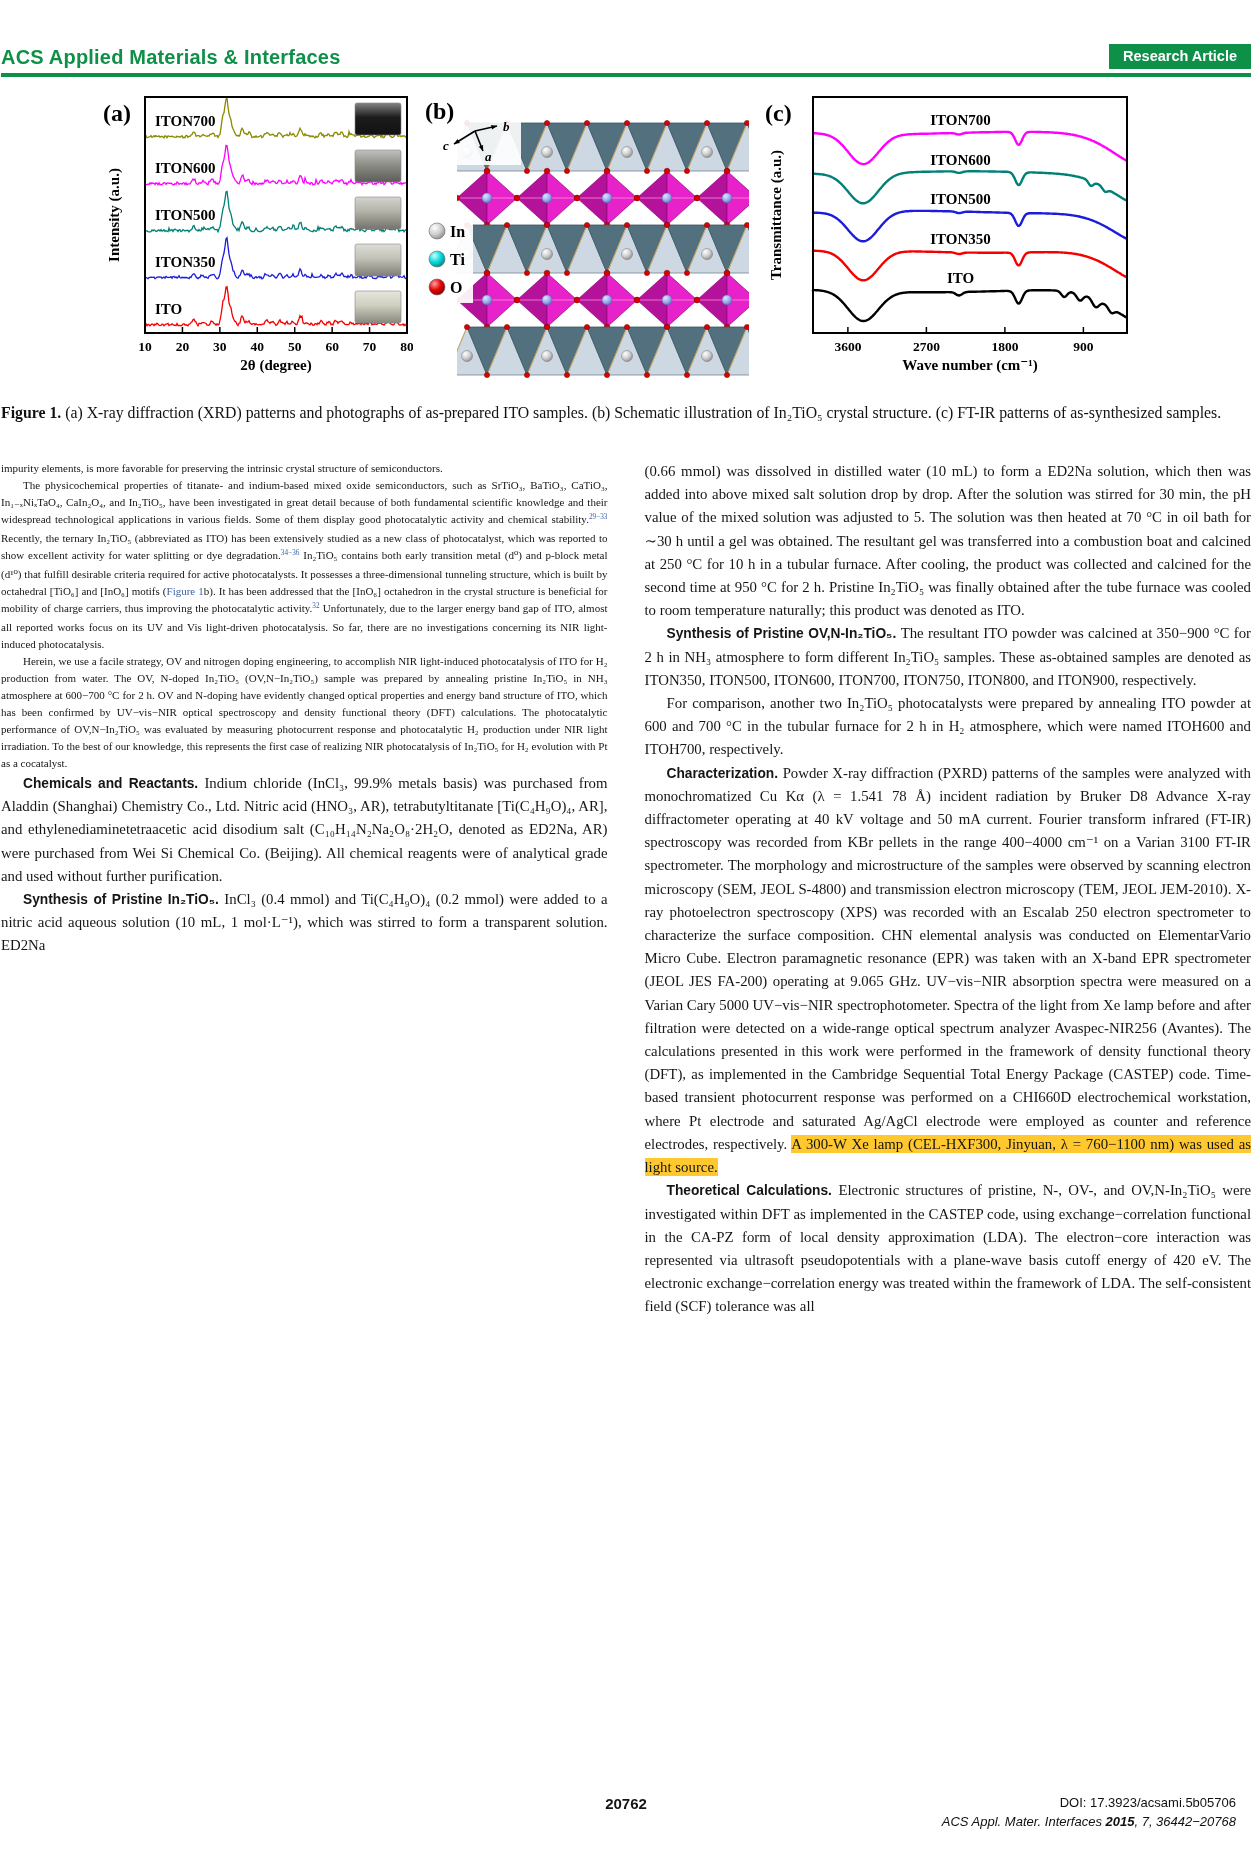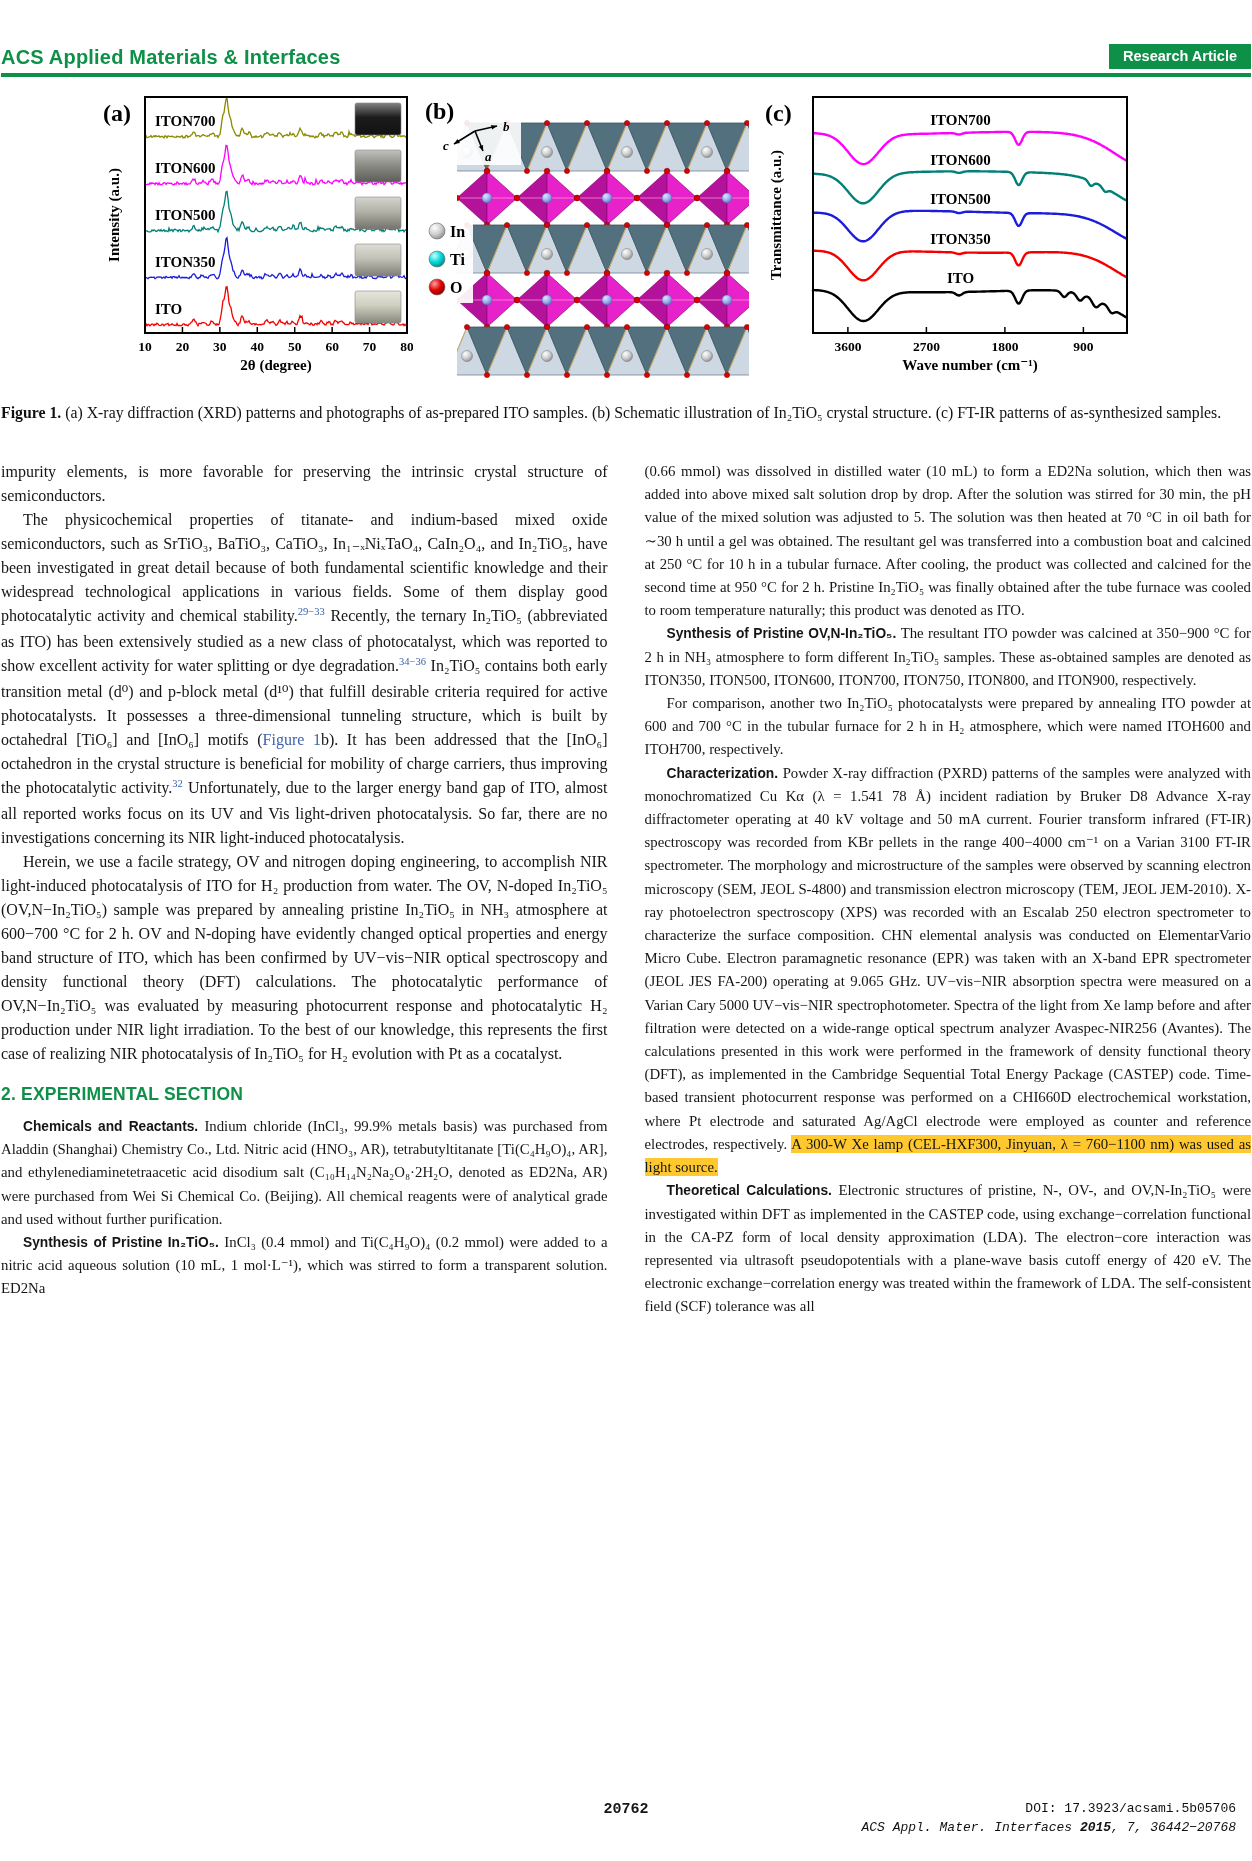--- a/index.html
+++ b/index.html
@@ -10,35 +10,35 @@
   .journal-title{font-family:"Liberation Sans","DejaVu Sans",sans-serif;font-weight:bold;
         font-size:20px;color:var(--green);letter-spacing:.2px;}
   .badge{font-family:"Liberation Sans","DejaVu Sans",sans-serif;font-weight:bold;font-size:14.5px;
         color:#fff;background:var(--green);padding:4px 14px 5px;}
   .header-rule{border-bottom:4px solid var(--green);margin-top:4px;}
   .figure{display:flex;justify-content:center;align-items:flex-start;gap:10px;margin-top:12px;}
   .figure svg{display:block;}
   .caption{font-size:15.8px;line-height:27px;margin-top:10px;text-align:justify;color:#111;}
   .columns{display:flex;gap:37px;margin-top:34px;}
   .col{flex:1;min-width:0;text-align:justify;}
-  .intro-text{font-size:16px;line-height:24px;}
+  .intro-text{font-size:11px;line-height:17px;}
   .exp-text{font-size:14.8px;line-height:23.2px;}
   .para{margin:0;}
   .para.indent{text-indent:22px;}
   .section-heading{font-family:"Liberation Sans","DejaVu Sans",sans-serif;color:var(--green);
         font-size:17.5px;font-weight:bold;margin:18px 0 10px;letter-spacing:.2px;}
   .run-bh{font-family:"Liberation Sans","DejaVu Sans",sans-serif;font-weight:bold;font-size:.93em;}
   .run-refsup{color:var(--blue);font-size:.66em;position:relative;top:-.55em;}
   .run-ref{color:var(--blue);margin-top:24px;}
   .run-hl{background:var(--hl);padding:1px 0;box-decoration-break:clone;-webkit-box-decoration-break:clone;}
   .run-b{font-weight:bold;}
   .run-i{font-style:italic;}
   .run-bi{font-style:italic;font-weight:bold;}
-  .footer{position:absolute;left:16px;right:16px;bottom:18px;height:44px;
-        font-family:Liberation Mono, monospace;}
+  .footer{position:absolute;left:16px;right:16px;bottom:24px;height:44px;
+        font-family:Liberation Sans, sans-serif;}
   .page-num{position:absolute;left:0;right:0;top:2px;text-align:center;font-weight:bold;font-size:15px;}
   .cite-block{position:absolute;right:0;top:0;text-align:right;font-size:13px;line-height:19px;color:#111;}
 </style>
 </head>
 <body>
 
 <div class="page">
 
   <header class="header">
     <div class="journal-title">ACS Applied Materials &amp; Interfaces</div>
@@ -398,21 +398,20 @@
 
   <div class="caption"><span class="run-b">Figure 1.</span><span> (a) X-ray diffraction (XRD) patterns and photographs of as-prepared ITO samples. (b) Schematic illustration of In₂TiO₅ crystal structure. (c) FT-IR patterns of as-synthesized samples.</span></div>
 
   <main class="columns">
     <div class="col">
       <div class="intro-text">
           <p class="para"><span>impurity elements, is more favorable for preserving the intrinsic crystal structure of semiconductors.</span></p>
           <p class="para indent"><span>The physicochemical properties of titanate- and indium-based mixed oxide semiconductors, such as SrTiO₃, BaTiO₃, CaTiO₃, In₁₋ₓNiₓTaO₄, CaIn₂O₄, and In₂TiO₅, have been investigated in great detail because of both fundamental scientific knowledge and their widespread technological applications in various fields. Some of them display good photocatalytic activity and chemical stability.</span><span class="run-refsup">29−33</span><span> Recently, the ternary In₂TiO₅ (abbreviated as ITO) has been extensively studied as a new class of photocatalyst, which was reported to show excellent activity for water splitting or dye degradation.</span><span class="run-refsup">34−36</span><span> In₂TiO₅ contains both early transition metal (d⁰) and p-block metal (d¹⁰) that fulfill desirable criteria required for active photocatalysts. It possesses a three-dimensional tunneling structure, which is built by octahedral [TiO₆] and [InO₆] motifs (</span><span class="run-ref">Figure 1</span><span>b). It has been addressed that the [InO₆] octahedron in the crystal structure is beneficial for mobility of charge carriers, thus improving the photocatalytic activity.</span><span class="run-refsup">32</span><span> Unfortunately, due to the larger energy band gap of ITO, almost all reported works focus on its UV and Vis light-driven photocatalysis. So far, there are no investigations concerning its NIR light-induced photocatalysis.</span></p>
           <p class="para indent"><span>Herein, we use a facile strategy, OV and nitrogen doping engineering, to accomplish NIR light-induced photocatalysis of ITO for H₂ production from water. The OV, N-doped In₂TiO₅ (OV,N−In₂TiO₅) sample was prepared by annealing pristine In₂TiO₅ in NH₃ atmosphere at 600−700 °C for 2 h. OV and N-doping have evidently changed optical properties and energy band structure of ITO, which has been confirmed by UV−vis−NIR optical spectroscopy and density functional theory (DFT) calculations. The photocatalytic performance of OV,N−In₂TiO₅ was evaluated by measuring photocurrent response and photocatalytic H₂ production under NIR light irradiation. To the best of our knowledge, this represents the first case of realizing NIR photocatalysis of In₂TiO₅ for H₂ evolution with Pt as a cocatalyst.</span></p>
         </div>
-      <h2 class="section-heading">2. EXPERIMENTAL SECTION</h2>
       <div class="exp-text">
           <p class="para indent"><span class="run-bh">Chemicals and Reactants. </span><span>Indium chloride (InCl₃, 99.9% metals basis) was purchased from Aladdin (Shanghai) Chemistry Co., Ltd. Nitric acid (HNO₃, AR), tetrabutyltitanate [Ti(C₄H₉O)₄, AR], and ethylenediaminetetraacetic acid disodium salt (C₁₀H₁₄N₂Na₂O₈·2H₂O, denoted as ED2Na, AR) were purchased from Wei Si Chemical Co. (Beijing). All chemical reagents were of analytical grade and used without further purification.</span></p>
           <p class="para indent"><span class="run-bh">Synthesis of Pristine In₂TiO₅. </span><span>InCl₃ (0.4 mmol) and Ti(C₄H₉O)₄ (0.2 mmol) were added to a nitric acid aqueous solution (10 mL, 1 mol·L⁻¹), which was stirred to form a transparent solution. ED2Na</span></p>
         </div>
     </div>
     <div class="col exp-text">
         <p class="para"><span>(0.66 mmol) was dissolved in distilled water (10 mL) to form a ED2Na solution, which then was added into above mixed salt solution drop by drop. After the solution was stirred for 30 min, the pH value of the mixed solution was adjusted to 5. The solution was then heated at 70 °C in oil bath for ∼30 h until a gel was obtained. The resultant gel was transferred into a combustion boat and calcined at 250 °C for 10 h in a tubular furnace. After cooling, the product was collected and calcined for the second time at 950 °C for 2 h. Pristine In₂TiO₅ was finally obtained after the tube furnace was cooled to room temperature naturally; this product was denoted as ITO.</span></p>
         <p class="para indent"><span class="run-bh">Synthesis of Pristine OV,N-In₂TiO₅. </span><span>The resultant ITO powder was calcined at 350−900 °C for 2 h in NH₃ atmosphere to form different In₂TiO₅ samples. These as-obtained samples are denoted as ITON350, ITON500, ITON600, ITON700, ITON750, ITON800, and ITON900, respectively.</span></p>
         <p class="para indent"><span>For comparison, another two In₂TiO₅ photocatalysts were prepared by annealing ITO powder at 600 and 700 °C in the tubular furnace for 2 h in H₂ atmosphere, which were named ITOH600 and ITOH700, respectively.</span></p>
         <p class="para indent"><span class="run-bh">Characterization. </span><span>Powder X-ray diffraction (PXRD) patterns of the samples were analyzed with monochromatized Cu Kα (λ = 1.541 78 Å) incident radiation by Bruker D8 Advance X-ray diffractometer operating at 40 kV voltage and 50 mA current. Fourier transform infrared (FT-IR) spectroscopy was recorded from KBr pellets in the range 400−4000 cm⁻¹ on a Varian 3100 FT-IR spectrometer. The morphology and microstructure of the samples were observed by scanning electron microscopy (SEM, JEOL S-4800) and transmission electron microscopy (TEM, JEOL JEM-2010). X-ray photoelectron spectroscopy (XPS) was recorded with an Escalab 250 electron spectrometer to characterize the surface composition. CHN elemental analysis was conducted on ElementarVario Micro Cube. Electron paramagnetic resonance (EPR) was taken with an X-band EPR spectrometer (JEOL JES FA-200) operating at 9.065 GHz. UV−vis−NIR absorption spectra were measured on a Varian Cary 5000 UV−vis−NIR spectrophotometer. Spectra of the light from Xe lamp before and after filtration were detected on a wide-range optical spectrum analyzer Avaspec-NIR256 (Avantes). The calculations presented in this work were performed in the framework of density functional theory (DFT), as implemented in the Cambridge Sequential Total Energy Package (CASTEP) code. Time-based transient photocurrent response was performed on a CHI660D electrochemical workstation, where Pt electrode and saturated Ag/AgCl electrode were employed as counter and reference electrodes, respectively. </span><span class="run-hl">A 300-W Xe lamp (CEL-HXF300, Jinyuan, λ = 760−1100 nm) was used as light source.</span></p>

